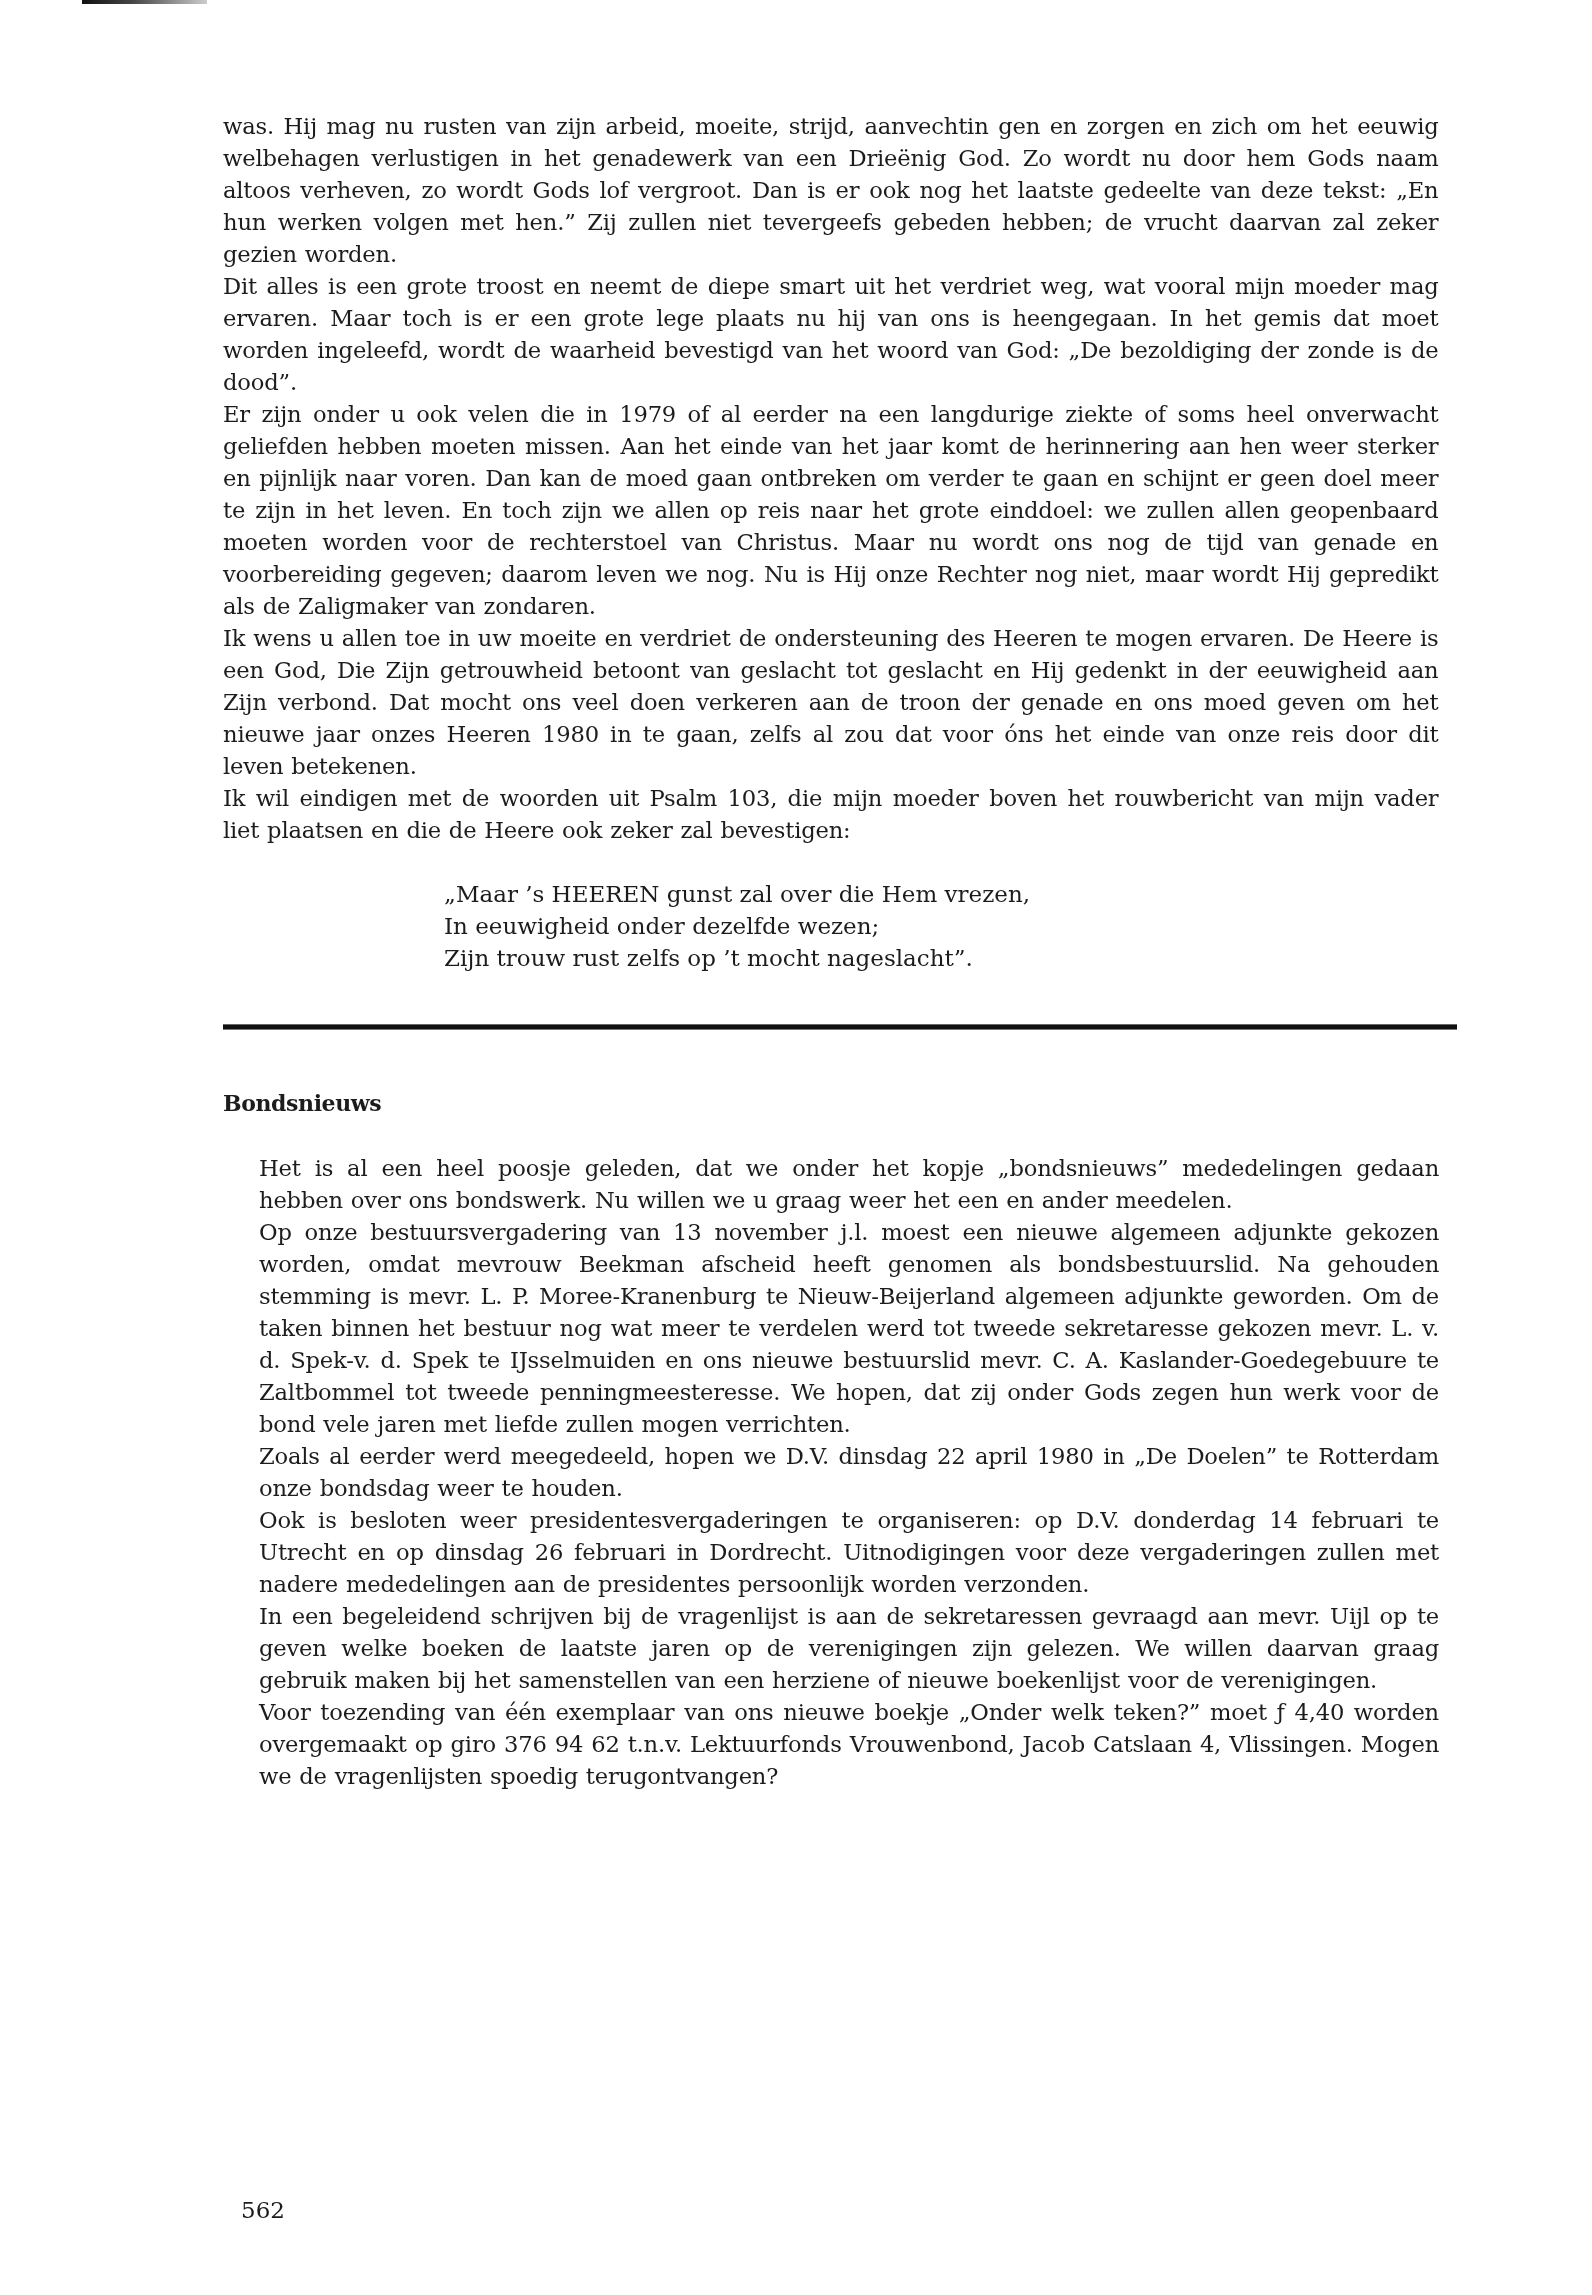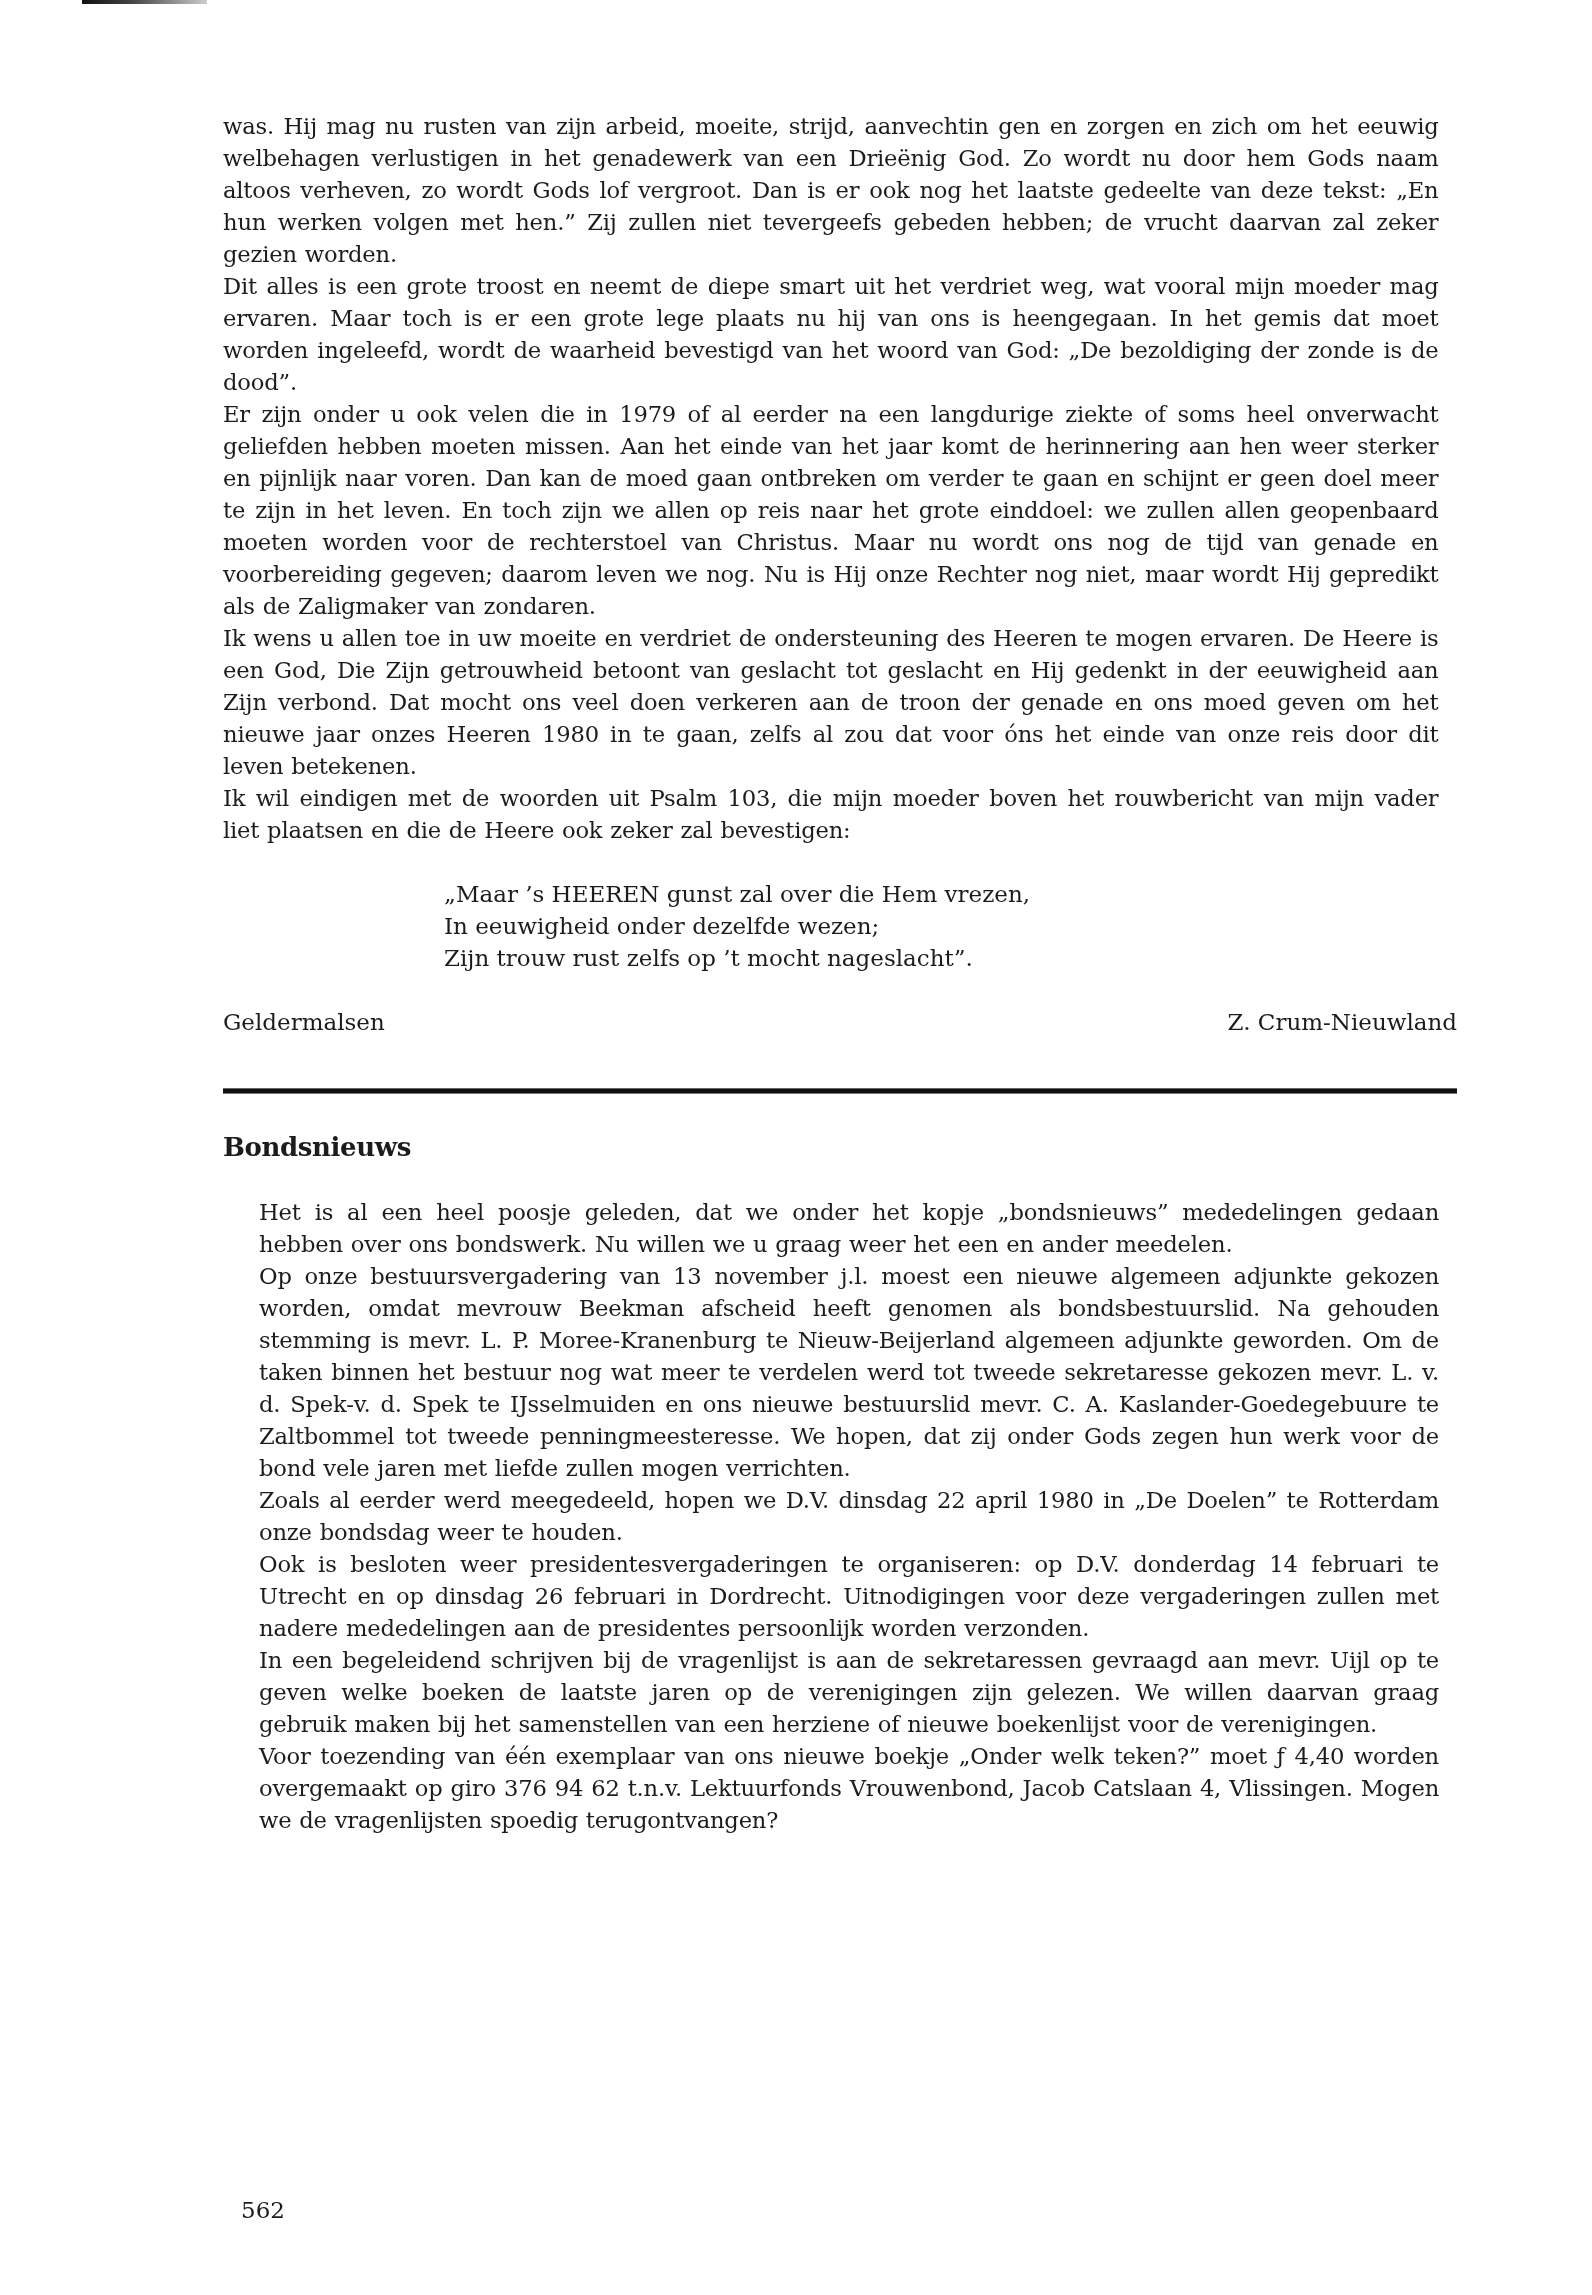--- a/index.html
+++ b/index.html
@@ -7,21 +7,21 @@
          font-family: "DejaVu Serif", "Liberation Serif", serif; color: #1c1c1c; }
   .scan-mark { position: absolute; left: 82px; top: 0; width: 125px; height: 3.5px;
                background: linear-gradient(to right, #111 0%, #444 40%, #ccc 100%); }
   .page { position: absolute; left: 223px; top: 110px; width: 1234px; }
   .p { font-size: 23px; line-height: 32px; text-align: justify; margin: 0;
        letter-spacing: -0.2px; word-spacing: 0.9px; transform: scaleX(0.985); transform-origin: left; }
   .poem { margin: 32px 0 0 221px; font-size: 23px; line-height: 32px; }
   .poem div { white-space: nowrap; }
   .sig { display: flex; justify-content: space-between; font-size: 23px; margin-top: 32px; line-height: 32px; }
   .rule { margin-top: 50px; height: 4.3px; background: #111; border-top: 0.9px solid #666; border-bottom: 0.9px solid #777; }
-  .heading { font-size: 26px; font-weight: bold; margin-top: 36px; line-height: 35px; letter-spacing: -0.4px; }
+  .heading { font-size: 22px; font-weight: bold; margin-top: 56px; line-height: 35px; letter-spacing: -0.4px; }
   .section { margin-top: 31px; margin-left: 36px; }
   .pagenum { position: absolute; left: 241px; top: 2197px; font-size: 23px; }
 </style>
 </head>
 <body>
 
 <div class="scan-mark"></div>
 
 <div class="page">
   <section>
@@ -30,24 +30,20 @@
     <p class="p">Er zijn onder u ook velen die in 1979 of al eerder na een langdurige ziekte of soms heel onverwacht geliefden hebben moeten missen. Aan het einde van het jaar komt de herinnering aan hen weer sterker en pijnlijk naar voren. Dan kan de moed gaan ontbreken om verder te gaan en schijnt er geen doel meer te zijn in het leven. En toch zijn we allen op reis naar het grote einddoel: we zullen allen geopenbaard moeten worden voor de rechterstoel van Christus. Maar nu wordt ons nog de tijd van genade en voorbereiding gegeven; daarom leven we nog. Nu is Hij onze Rechter nog niet, maar wordt Hij gepredikt als de Zaligmaker van zondaren.</p>
     <p class="p">Ik wens u allen toe in uw moeite en verdriet de ondersteuning des Heeren te mogen ervaren. De Heere is een God, Die Zijn getrouwheid betoont van geslacht tot geslacht en Hij gedenkt in der eeuwigheid aan Zijn verbond. Dat mocht ons veel doen verkeren aan de troon der genade en ons moed geven om het nieuwe jaar onzes Heeren 1980 in te gaan, zelfs al zou dat voor óns het einde van onze reis door dit leven betekenen.</p>
     <p class="p">Ik wil eindigen met de woorden uit Psalm 103, die mijn moeder boven het rouwbericht van mijn vader liet plaatsen en die de Heere ook zeker zal bevestigen:</p>
 
     <div class="poem">
       <div>„Maar ’s HEEREN gunst zal over die Hem vrezen,</div>
       <div>In eeuwigheid onder dezelfde wezen;</div>
       <div>Zijn trouw rust zelfs op ’t mocht nageslacht”.</div>
     </div>
 
-    <div class="sig">
-      <span>Geldermalsen</span>
-      <span>Z. Crum-Nieuwland</span>
-    </div>
   </section>
 
   <div class="rule"></div>
 
   <section>
     <h2 class="heading">Bondsnieuws</h2>
     <div class="section">
       <p class="p">Het is al een heel poosje geleden, dat we onder het kopje „bondsnieuws” mededelingen gedaan hebben over ons bondswerk. Nu willen we u graag weer het een en ander meedelen.</p>
       <p class="p">Op onze bestuursvergadering van 13 november j.l. moest een nieuwe algemeen adjunkte gekozen worden, omdat mevrouw Beekman afscheid heeft genomen als bondsbestuurslid. Na gehouden stemming is mevr. L. P. Moree-Kranenburg te Nieuw-Beijerland algemeen adjunkte geworden. Om de taken binnen het bestuur nog wat meer te verdelen werd tot tweede sekretaresse gekozen mevr. L. v. d. Spek-v. d. Spek te IJsselmuiden en ons nieuwe bestuurslid mevr. C. A. Kaslander-Goedegebuure te Zaltbommel tot tweede penningmeesteresse. We hopen, dat zij onder Gods zegen hun werk voor de bond vele jaren met liefde zullen mogen verrichten.</p>
       <p class="p">Zoals al eerder werd meegedeeld, hopen we D.V. dinsdag 22 april 1980 in „De Doelen” te Rotterdam onze bondsdag weer te houden.</p>

